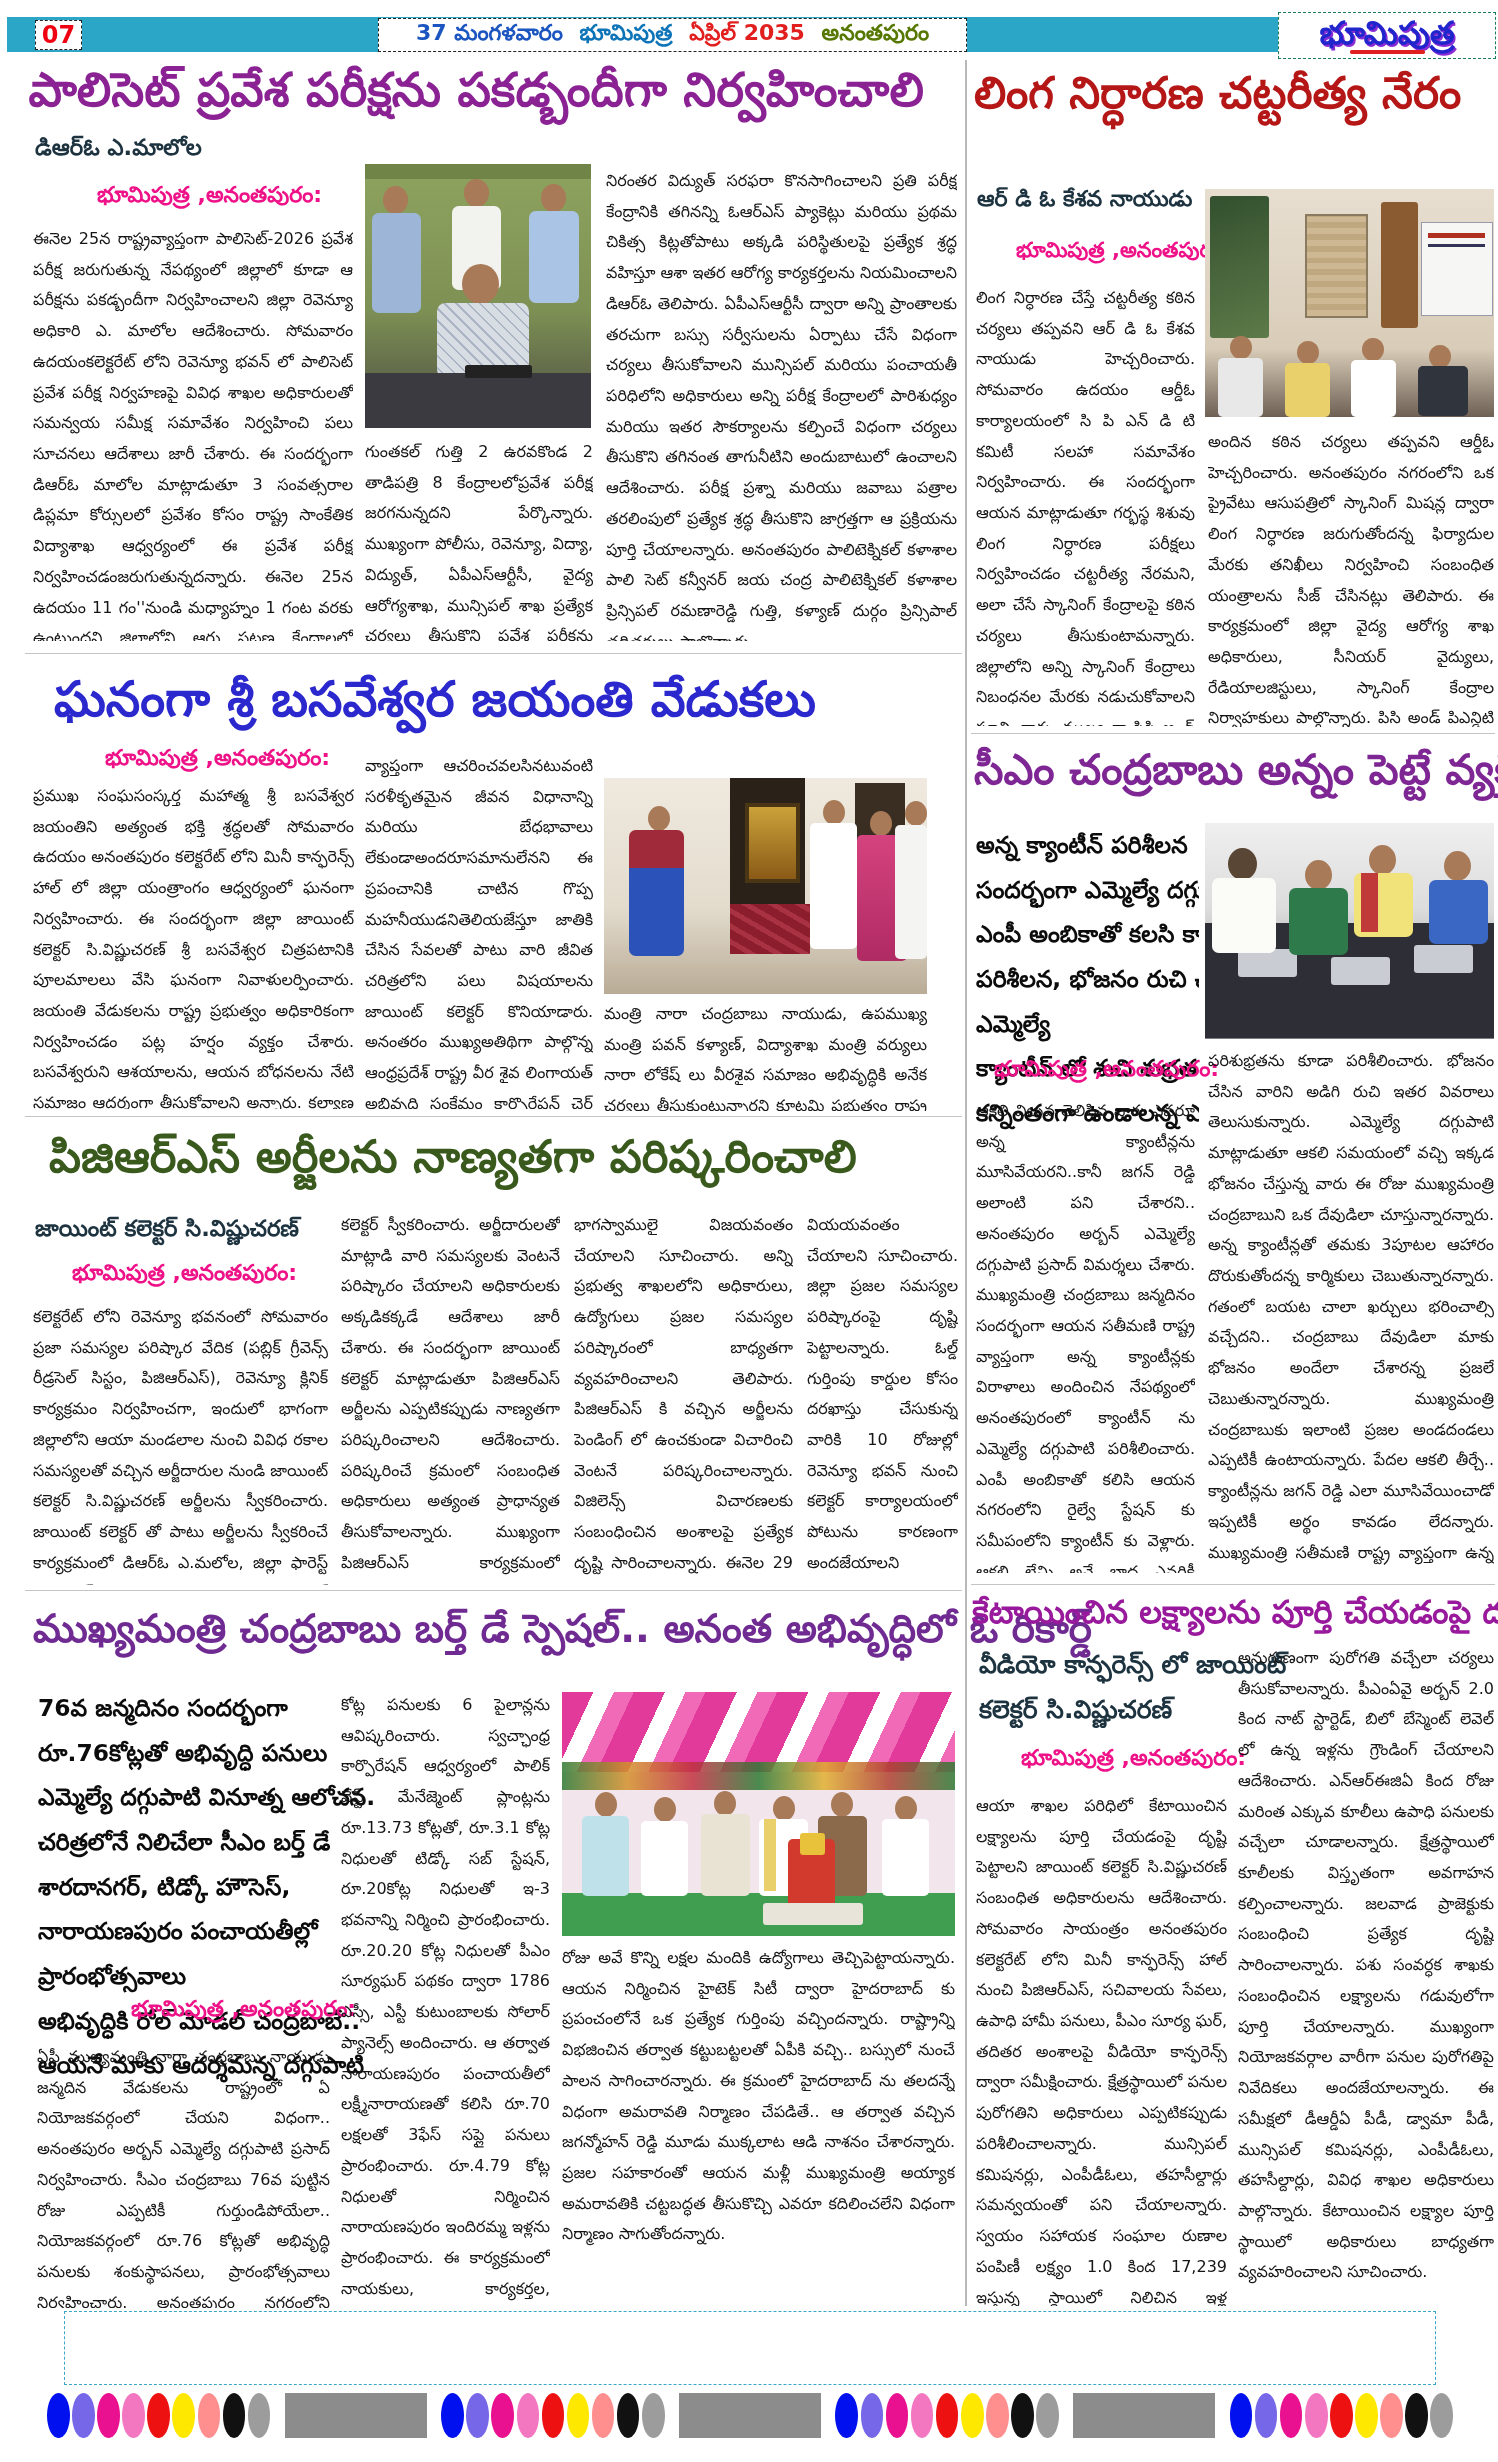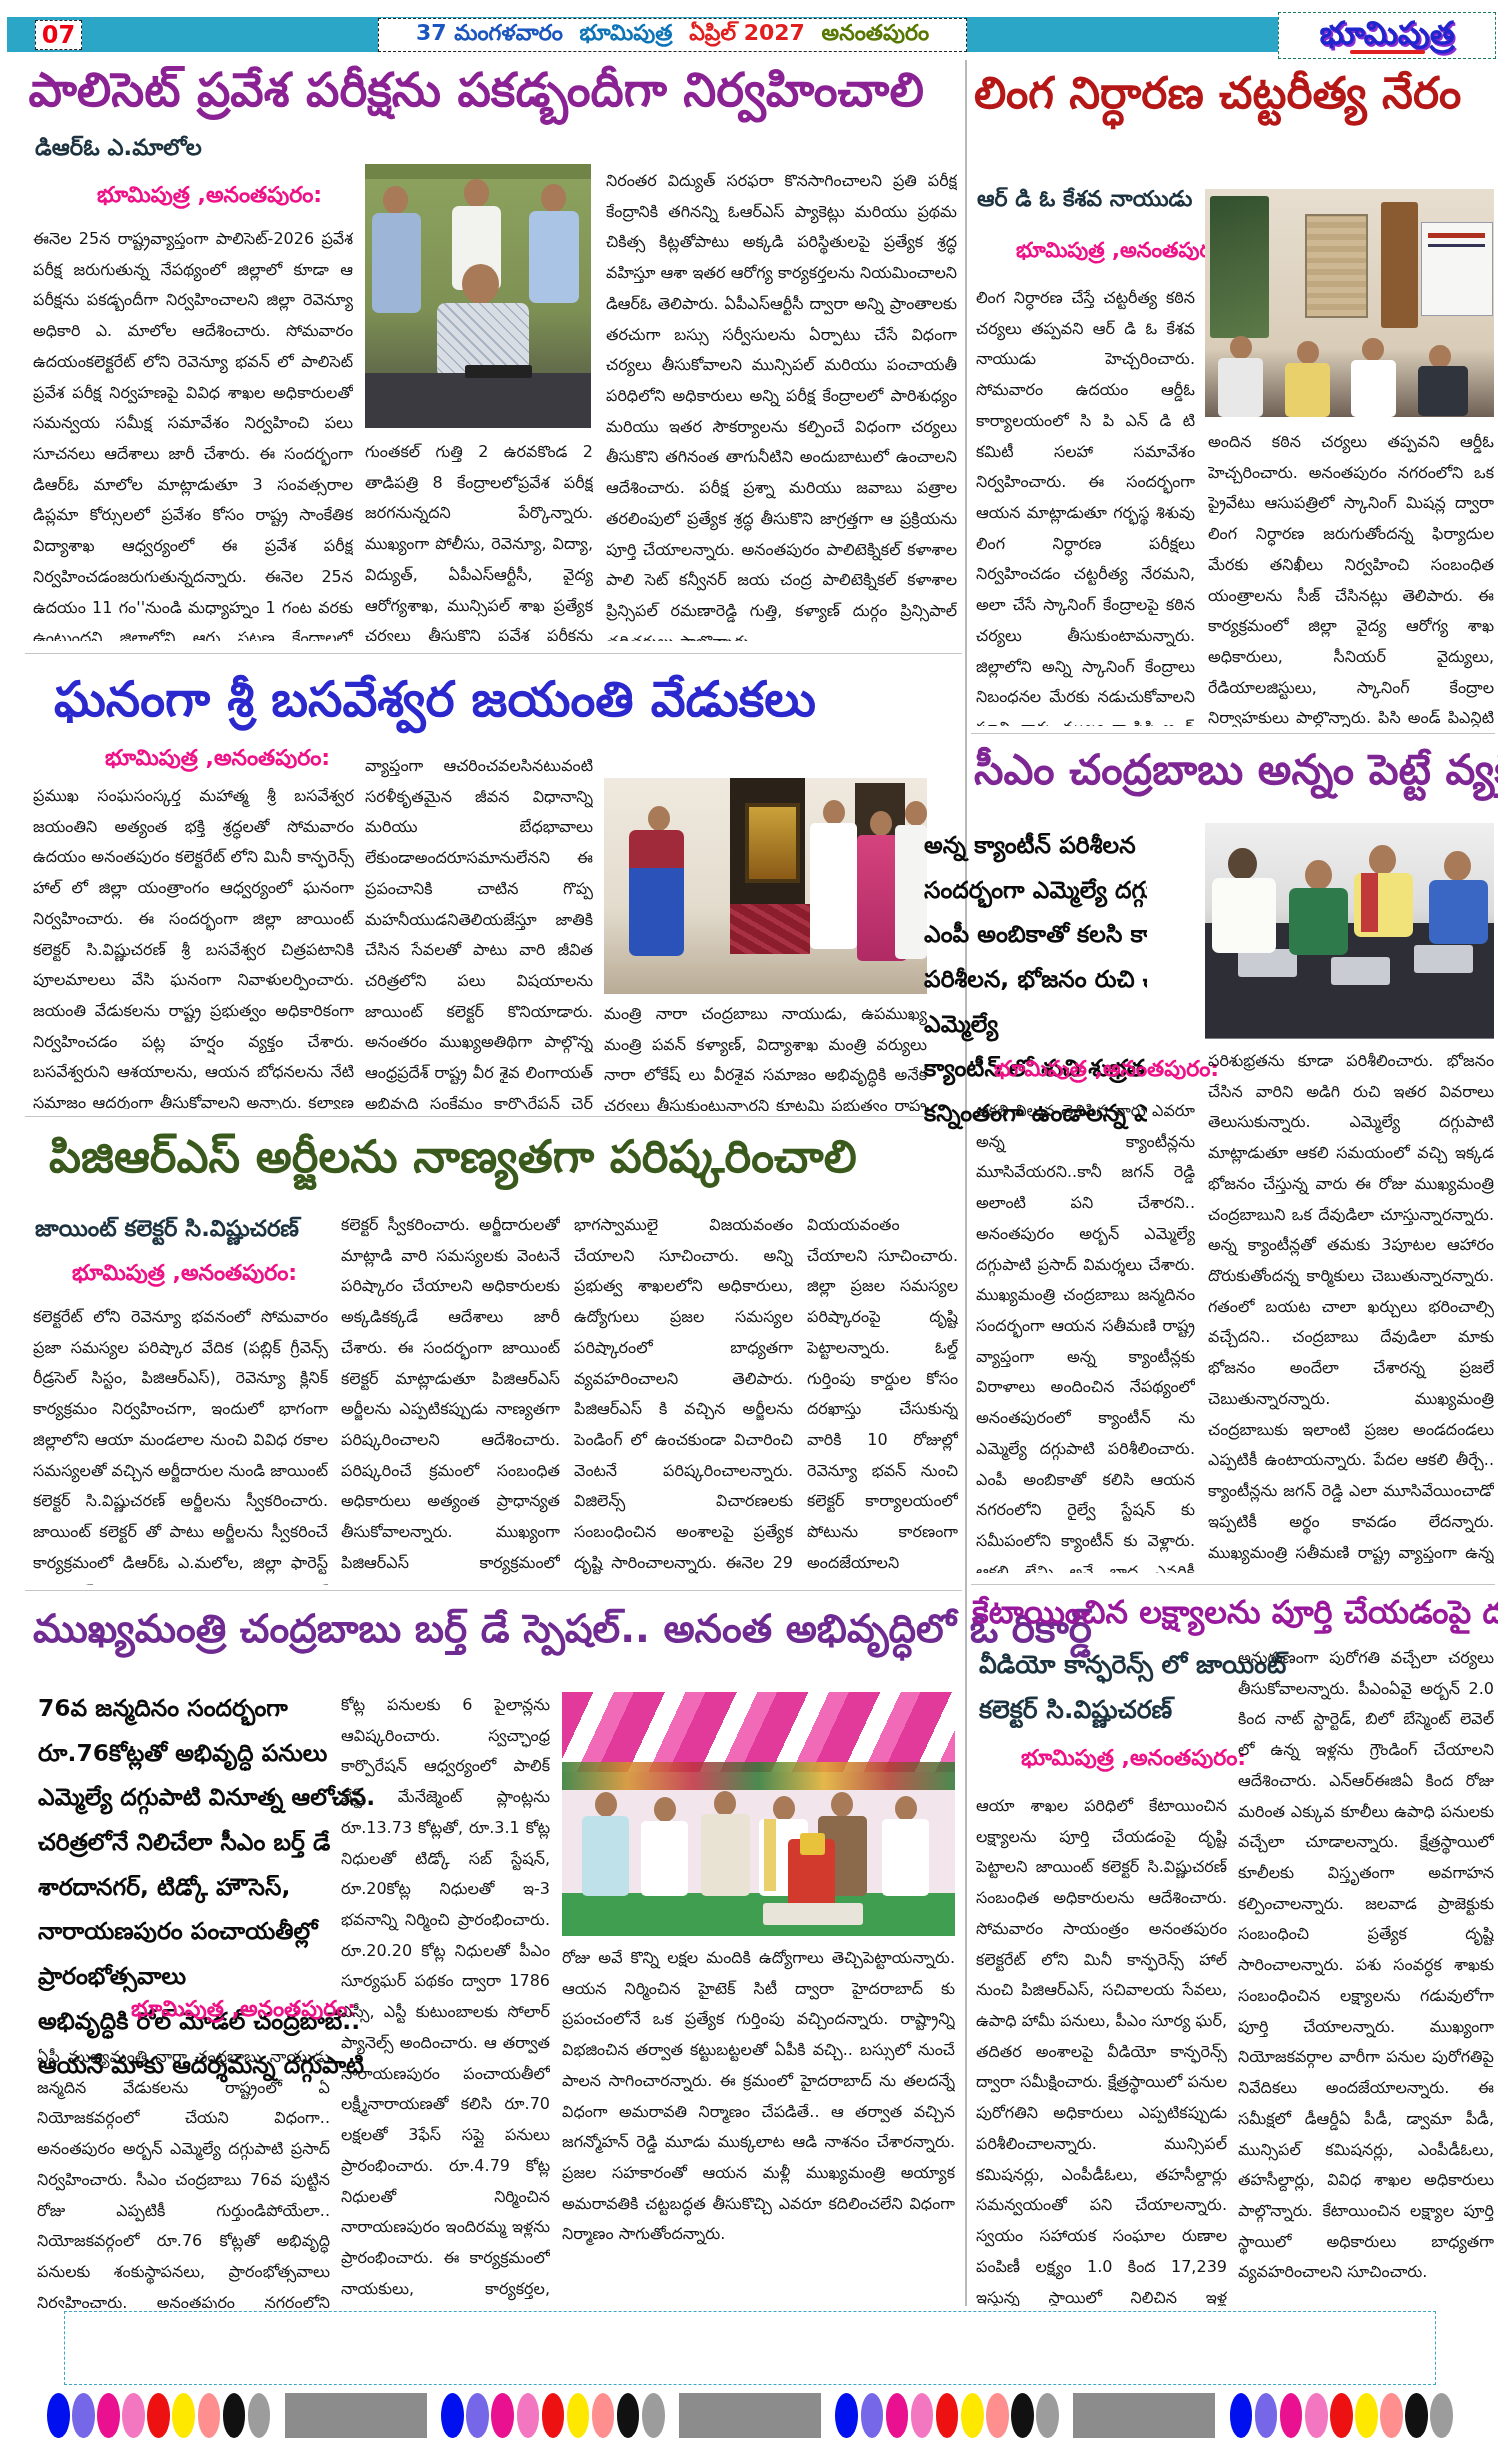--- a/index.html
+++ b/index.html
@@ -40,21 +40,21 @@
 </head>
 <body>
 
 <div class="topbar"></div>
 <div class="whitebox pageno">
     <span>07</span>
   </div>
 <div class="whitebox datebox">
   <span class="d-blue">37 మంగళవారం</span>
   <span class="d-teal">భూమిపుత్ర</span>
-  <span class="d-red">ఏప్రిల్ 2027</span>
+  <span class="d-red">ఏప్రిల్ 2035</span>
   <span class="d-green">అనంతపురం</span>
 </div>
 <div class="whitebox mastbox">
   <div class="mast-title">భూమిపుత్ర</div>
   <div class="mast-tag"></div>
 </div>
 
 <div class="rule-v" style="left:965px;top:60px;height:2246px;"></div>
 <div class="rule-h" style="left:25px;top:653px;width:937px;"></div>
 <div class="rule-h" style="left:25px;top:1116px;width:937px;"></div>
@@ -118,21 +118,21 @@
   <div class="head" style="left:219px;top:22px;width:22px;height:25px;"></div>
   <div style="left:206px;top:45px;width:47px;height:126px;background:#ffffff;border-radius:5px;"></div>
   <div class="head" style="left:266px;top:33px;width:22px;height:25px;"></div>
   <div style="left:253px;top:57px;width:50px;height:126px;background:#d5437e;background:linear-gradient(180deg,#d5437e,#b02a64);border-radius:5px;"></div>
   <div class="head" style="left:301px;top:23.4px;width:22px;height:25px;"></div>
   <div style="left:291px;top:47px;width:32px;height:134px;background:#f4f4f2;border-radius:5px;"></div>
 </div>
 <div class="body-col" style="left:604px;top:999px;width:323px;height:112px;">మంత్రి నారా చంద్రబాబు నాయుడు, ఉపముఖ్య మంత్రి పవన్ కళ్యాణ్, విద్యాశాఖ మంత్రి వర్యులు నారా లోకేష్ లు వీరశైవ సమాజం అభివృద్ధికి అనేక చర్యలు తీసుకుంటున్నారని కూటమి ప్రభుత్వం రాష్ట్ర పండుగగా మహాత్మశ్రీబసవేశ్వరజయంతి వేడుకలు నిర్వహించడం పట్ల కృతజ్ఞతలు ,ధన్యవాదాలు తెలిపారు.</div>
 
 <div class="headline hl-purple2" style="left:974px;top:745px;font-size:42px;">సీఎం చంద్రబాబు అన్నం పెట్టే వ్యక్తి..</div>
-<div class="bullets" style="left:924px;top:827px;width:223px;">
+<div class="bullets" style="left:976px;top:827px;width:223px;">
     <div class="bullet-item">అన్న క్యాంటీన్ పరిశీలన</div>
     <div class="bullet-item">సందర్భంగా ఎమ్మెల్యే దగ్గుపాటి</div>
     <div class="bullet-item">ఎంపీ అంబికాతో కలసి క్యాంటీన్</div>
     <div class="bullet-item">పరిశీలన, భోజనం రుచి చూసిన</div>
     <div class="bullet-item">ఎమ్మెల్యే</div>
     <div class="bullet-item">క్యాంటీన్ లో శుచి శుభ్రత</div>
     <div class="bullet-item">కన్నింతంగా ఉండాలన్న ఎమ్మెల్యే</div>
   </div>
 <div class="photo" style="left:1205px;top:823px;width:289px;height:216px;background:linear-gradient(180deg,#efefef 0%,#dcdcdc 40%,#7c7c84 100%);">
   <div style="left:0;top:100px;width:289px;height:115px;background:#2e2e36;"></div>

